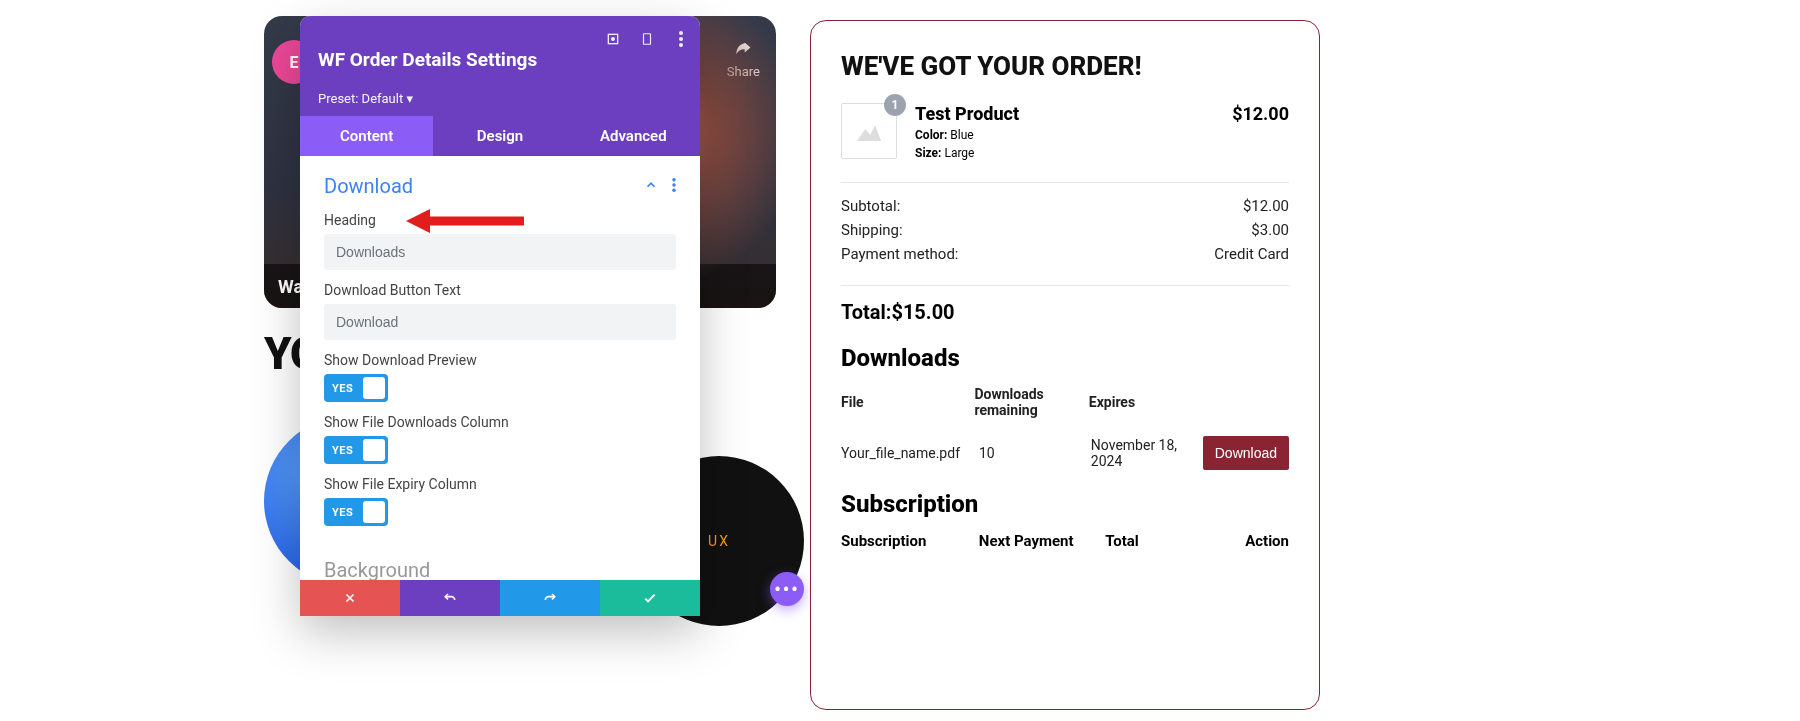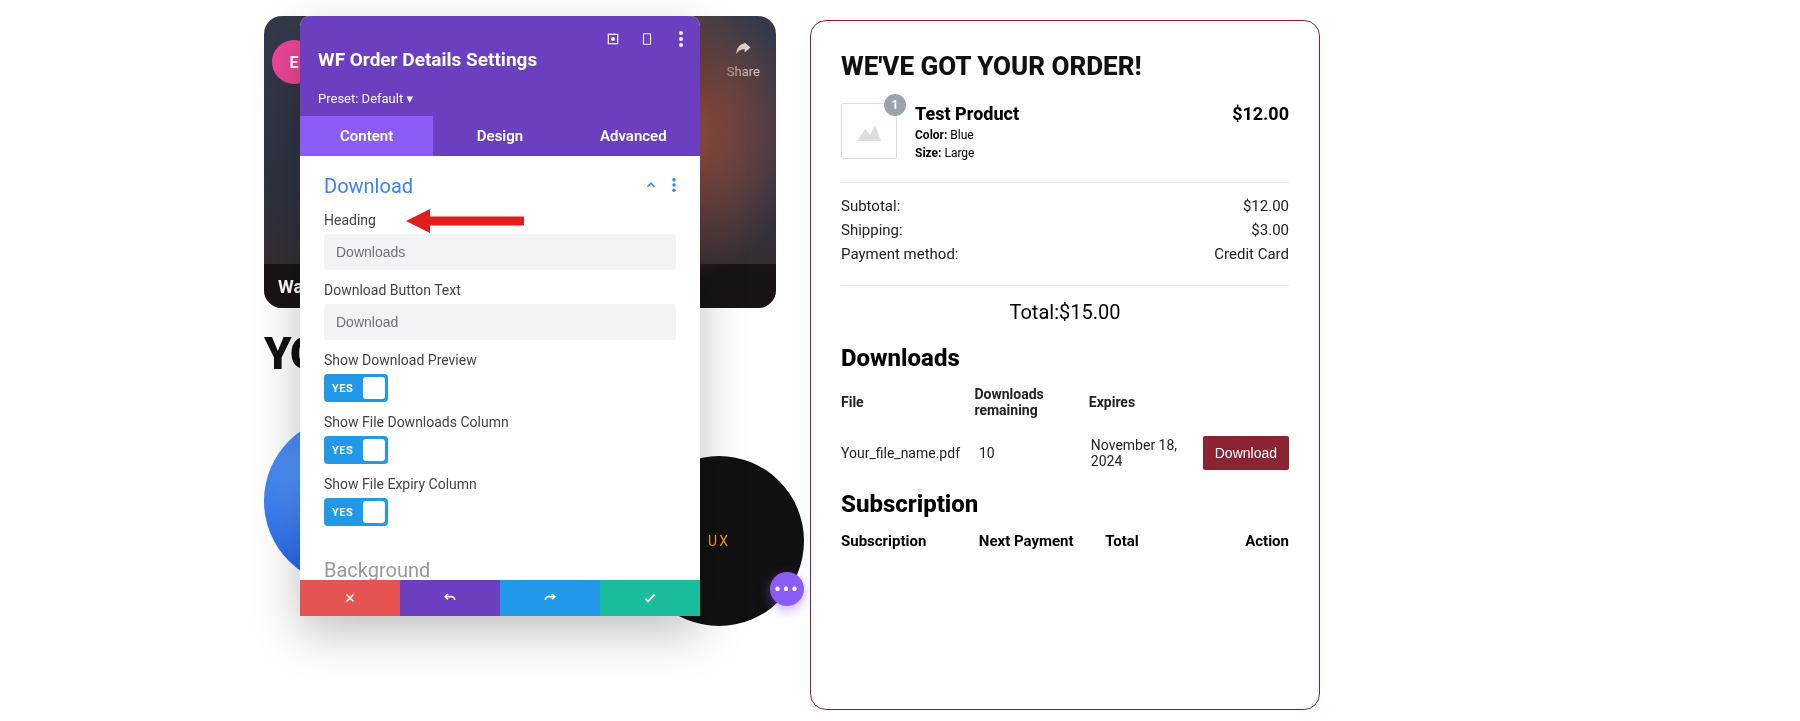--- a/index.html
+++ b/index.html
@@ -199,21 +199,21 @@
   }
   .prod-info{ flex:1; }
   .prod-name{ font-size:18px; font-weight:800; }
   .prod-attr{ font-size:12px; margin-top:4px; }
   .prod-attr b{ font-weight:700; }
   .prod-price{ font-size:18px; font-weight:700; }
 
   .divider{ border-top:1px solid #e5e7eb; margin:22px 0 14px; }
 
   .kv-row{ display:flex; justify-content:space-between; font-size:15px; margin:6px 0; color:#222;}
-  .total-row{ display:flex; justify-content:center; font-size:20px; font-weight:400; margin:12px 0 4px;}
+  .total-row{ display:flex; justify-content:flex-start; font-size:20px; font-weight:700; margin:12px 0 4px;}
 
   .section-h{ font-size:24px; font-weight:800; margin:20px 0 14px; }
 
   .dl-head, .dl-row{
     display:grid;
     grid-template-columns: 1.2fr 1fr 1fr .9fr;
     gap:19px;
     align-items:center;
   }
   .dl-head{ font-size:14px; font-weight:700; color:#222; margin-bottom:18px; }

